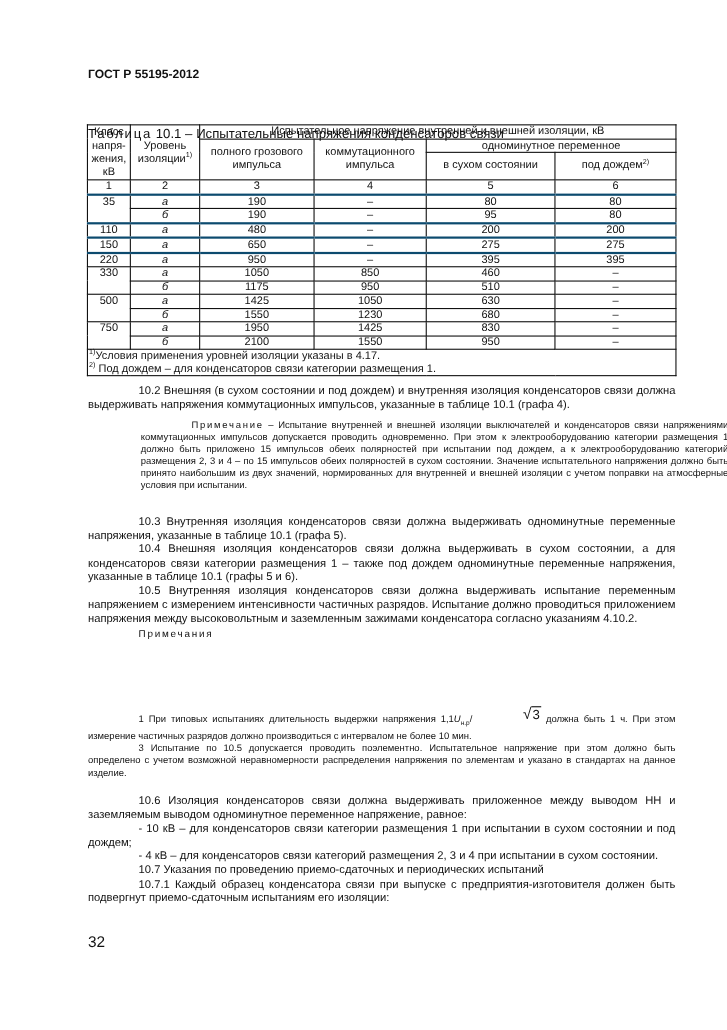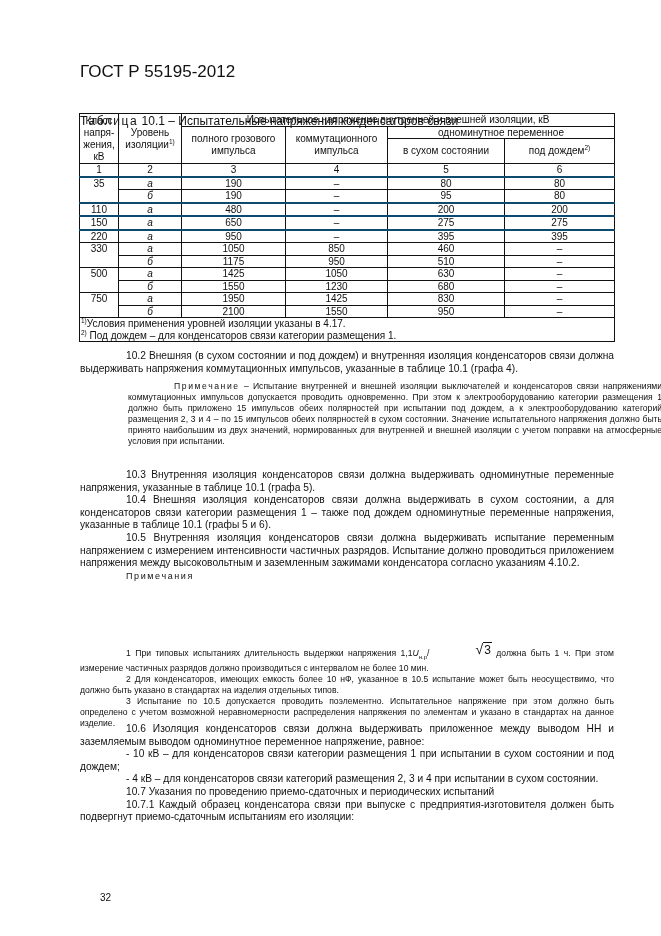--- a/index.html
+++ b/index.html
@@ -1,34 +1,34 @@
 <!DOCTYPE html>
 <html><head>
 <meta charset="utf-8">
 <style>
   html, body { margin: 0; padding: 0; background: #ffffff; }
   body { width: 661px; height: 936px; position: relative; overflow: hidden;
          font-family: "Liberation Sans", sans-serif; color: #111; }
-  .hdr { position: absolute; left: 80px; top: 62px; font-size: 17px; font-weight: normal; text-align: right; }
+  .hdr { position: absolute; left: 80px; top: 62px; font-size: 11px; font-weight: bold; text-align: right; }
   .caption { position: absolute; left: 80px; top: 99px; font-size: 12px; white-space: nowrap; margin-top: 15px; }
   .spaced { letter-spacing: 1.6px; }
   table.t { position: absolute; left: 79px; top: 113px; border-collapse: collapse;
             font-size: 10px; table-layout: fixed; padding-left: 20px; }
   table.t td { border: 1px solid #111; padding: 0 2px; text-align: center; vertical-align: middle;
                line-height: 11.5px; height: 11.5px; }
   table.t tr.grp td { border-top: 2px solid #0c4a6e; }
   .it { font-style: italic; }
   sup { font-size: 6.5px; vertical-align: 4px; line-height: 0; }
   table.t td.fn { text-align: left; border-top: 1px solid #111; padding-left: 1px; }
   .body-text { position: absolute; left: 80px; width: 534px; font-size: 10.2px; line-height: 12.6px;
                text-align: justify; }
   .body-text p { margin: 0; text-indent: 46px; }
   .note { font-size: 8.6px; line-height: 11px; }
   .note p { margin: 0; text-indent: 46px; text-align: justify; }
-  .pagenum { position: absolute; left: 80px; top: 892px; font-size: 10px; margin-left: 20px; }
+  .pagenum { position: absolute; left: 80px; top: 848px; font-size: 14px; }
   .sqrt { display: inline-block; font-size: 14px; position: relative; top: -2px; }
   .sqrt span { border-top: 1px solid #111; font-size: 12px; padding: 0 1px; }
 </style>
 </head>
 <body>
 
 <div class="hdr">ГОСТ Р 55195-2012</div>
 
 <div class="caption">
   <span class="spaced">Таблица</span><span> 10.1 – Испытательные напряжения конденсаторов связи</span>
@@ -176,21 +176,20 @@
 
 <div class="body-text" style="top:469px;">
   <p>10.3 Внутренняя изоляция конденсаторов связи должна выдерживать одноминутные переменные напряжения, указанные в таблице 10.1 (графа 5).</p>
   <p>10.4 Внешняя изоляция конденсаторов связи должна выдерживать в сухом состоянии, а для конденсаторов связи категории размещения 1 – также под дождем одноминутные переменные напряжения, указанные в таблице 10.1 (графы 5 и 6).</p>
   <p>10.5 Внутренняя изоляция конденсаторов связи должна выдерживать испытание переменным напряжением с измерением интенсивности частичных разрядов. Испытание должно проводиться приложением напряжения между высоковольтным и заземленным зажимами конденсатора согласно указаниям 4.10.2.</p>
   <p><span class="spaced" style="font-size:9px">Примечания</span></p>
 </div>
 
 <div class="body-text note" style="top:646px;">
   <p><span>1 При типовых испытаниях длительность выдержки напряжения 1,1</span><i>U</i><sub style="font-size:6px">н.р</sub><span>/</span><span class="sqrt">√<span>3</span></span><span> должна быть 1 ч. При этом измерение частичных разрядов должно производиться с интервалом не более 10 мин.</span></p>
-  <p>2 Для конденсаторов, имеющих емкость более 10 нФ, указанное в 10.5 испытание может быть неосуществимо, что должно быть указано в стандартах на изделия отдельных типов.</p>
   <p>3 Испытание по 10.5 допускается проводить поэлементно. Испытательное напряжение при этом должно быть определено с учетом возможной неравномерности распределения напряжения по элементам и указано в стандартах на данное изделие.</p>
 </div>
 
 <div class="body-text" style="top:723px;">
   <p>10.6 Изоляция конденсаторов связи должна выдерживать приложенное между выводом НН и заземляемым выводом одноминутное переменное напряжение, равное:</p>
   <p>- 10 кВ – для конденсаторов связи категории размещения 1 при испытании в сухом состоянии и под дождем;</p>
   <p>- 4 кВ – для конденсаторов связи категорий размещения 2, 3 и 4 при испытании в сухом состоянии.</p>
   <p>10.7 Указания по проведению приемо-сдаточных и периодических испытаний</p>
   <p>10.7.1 Каждый образец конденсатора связи при выпуске с предприятия-изготовителя должен быть подвергнут приемо-сдаточным испытаниям его изоляции:</p>
 </div>

